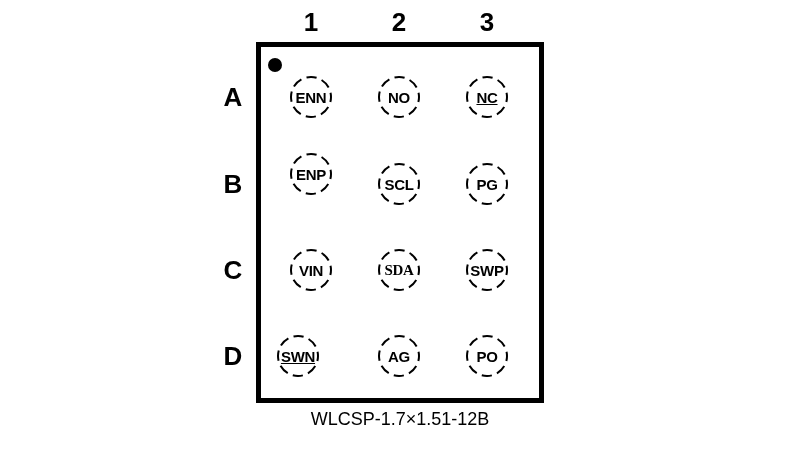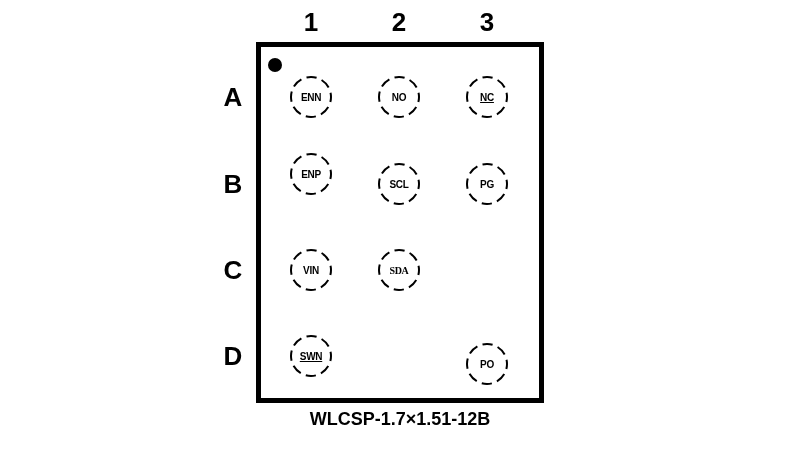--- a/index.html
+++ b/index.html
@@ -53,34 +53,34 @@
     align-items: center;
     justify-content: center;
   }
   .pin svg {
     position: absolute;
     left: 0;
     top: 0;
   }
   .pin-label {
     position: relative;
-    font-size: 10px;
+    font-size: 15px;
     font-weight: bold;
     letter-spacing: -0.3px;
     white-space: nowrap;
     color: #000000;
   }
   .caption {
     position: absolute;
     left: 256px;
     top: 409px;
     width: 288px;
     text-align: center;
     font-size: 18px;
-    font-weight: bold;
+    font-weight: normal;
     color: #000000;
     white-space: nowrap;
   }
 </style>
 </head>
 <body>
 
 <div class="stage">
 
   <div class="axis-label" style="left:289px; top:8px;">1</div>
@@ -138,28 +138,40 @@
         <circle cx="22" cy="22" r="20" fill="none" stroke="#000000" stroke-width="2" stroke-dasharray="10.3 5.4" stroke-dashoffset="5.15"></circle>
       </svg>
     <span class="pin-label">VIN</span>
   </div>
   <div class="pin" style="left:377px; top:248px;font-family:Liberation Serif, serif;">
     <svg width="44" height="44">
         <circle cx="22" cy="22" r="20" fill="none" stroke="#000000" stroke-width="2" stroke-dasharray="10.3 5.4" stroke-dashoffset="5.15"></circle>
       </svg>
     <span class="pin-label">SDA</span>
   </div>
+  <div class="pin" style="left:465px; top:248px;">
+    <svg width="44" height="44">
+        <circle cx="22" cy="22" r="20" fill="none" stroke="#000000" stroke-width="2" stroke-dasharray="10.3 5.4" stroke-dashoffset="5.15"></circle>
+      </svg>
+    <span class="pin-label">SWP</span>
+  </div>
 
-  <div class="pin" style="left:289px; top:334px;text-decoration:underline;">
+  <div class="pin" style="left:276px; top:334px;text-decoration:underline;">
     <svg width="44" height="44">
         <circle cx="22" cy="22" r="20" fill="none" stroke="#000000" stroke-width="2" stroke-dasharray="10.3 5.4" stroke-dashoffset="5.15"></circle>
       </svg>
     <span class="pin-label">SWN</span>
   </div>
-  <div class="pin" style="left:465px; top:342px;">
+  <div class="pin" style="left:377px; top:334px;">
+    <svg width="44" height="44">
+        <circle cx="22" cy="22" r="20" fill="none" stroke="#000000" stroke-width="2" stroke-dasharray="10.3 5.4" stroke-dashoffset="5.15"></circle>
+      </svg>
+    <span class="pin-label">AG</span>
+  </div>
+  <div class="pin" style="left:465px; top:334px;">
     <svg width="44" height="44">
         <circle cx="22" cy="22" r="20" fill="none" stroke="#000000" stroke-width="2" stroke-dasharray="10.3 5.4" stroke-dashoffset="5.15"></circle>
       </svg>
     <span class="pin-label">PO</span>
   </div>
 
   <div class="caption">WLCSP-1.7×1.51-12B</div>
 
 </div>
 

